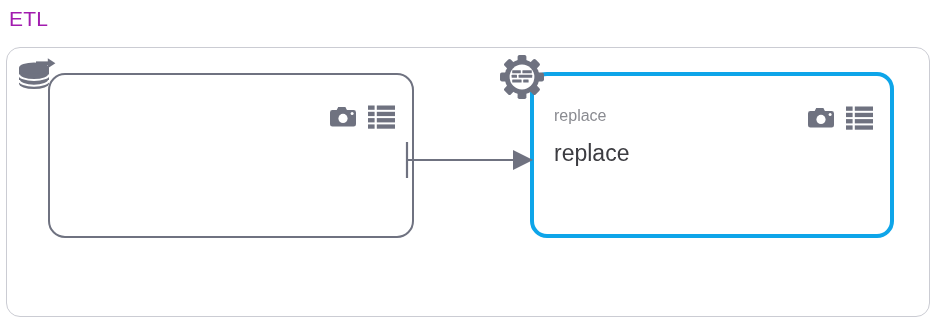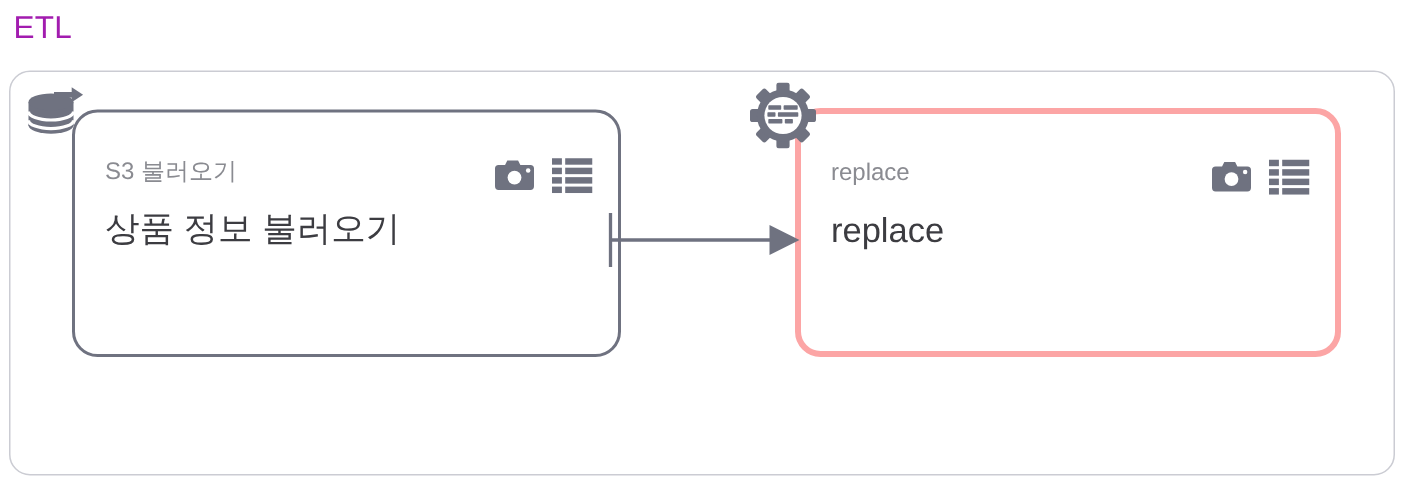--- a/index.html
+++ b/index.html
@@ -46,21 +46,21 @@
   .node {
     position: absolute;
     box-sizing: border-box;
     background: #ffffff;
     border-radius: 17px;
   }
   .node.gray {
     border: 2.2px solid #6f7280;
   }
   .node.teal {
-    border: 4px solid #fca5a5;
+    border: 4px solid #0ea5e9;
   }
 
   #node-load {
     left: 48px;
     top: 73px;
     width: 366px;
     height: 165px;
   }
   #node-replace {
     left: 530px;
@@ -130,23 +130,21 @@
 <div id="edge-load-to-replace">
   <svg width="136" height="36" viewBox="0 0 136 36" aria-hidden="true">
     <path d="M2 0 L2 36" stroke="#6f7280" stroke-width="2.2" fill="none"></path>
     <path d="M2 18 L112 18" stroke="#6f7280" stroke-width="2.2" fill="none"></path>
     <path d="M108 8 L128 18 L108 28 Z" fill="#6f7280"></path>
   </svg>
 </div>
 
 <div class="node gray" id="node-load">
 
-  <div class="node-subtitle">S3 불러오기</div>
-
-  <div class="node-title">상품 정보 불러오기</div>
+
 
   <div class="node-icons">
     <span>
       <svg width="28" height="24" viewBox="0 0 28 24">
         <path d="M9.2 2 H16.4 L17.9 5 H24.6 A2.4 2.4 0 0 1 27 7.4 V19.2 A2.4 2.4 0 0 1 24.6 21.6 H3.4 A2.4 2.4 0 0 1 1 19.2 V7.4 A2.4 2.4 0 0 1 3.4 5 H7.7 Z" fill="#6f7280"></path>
         <circle cx="14" cy="13.4" r="4.6" fill="#ffffff"></circle>
         <circle cx="23.1" cy="8.6" r="1.5" fill="#ffffff"></circle>
       </svg>
     </span>
     <span>

